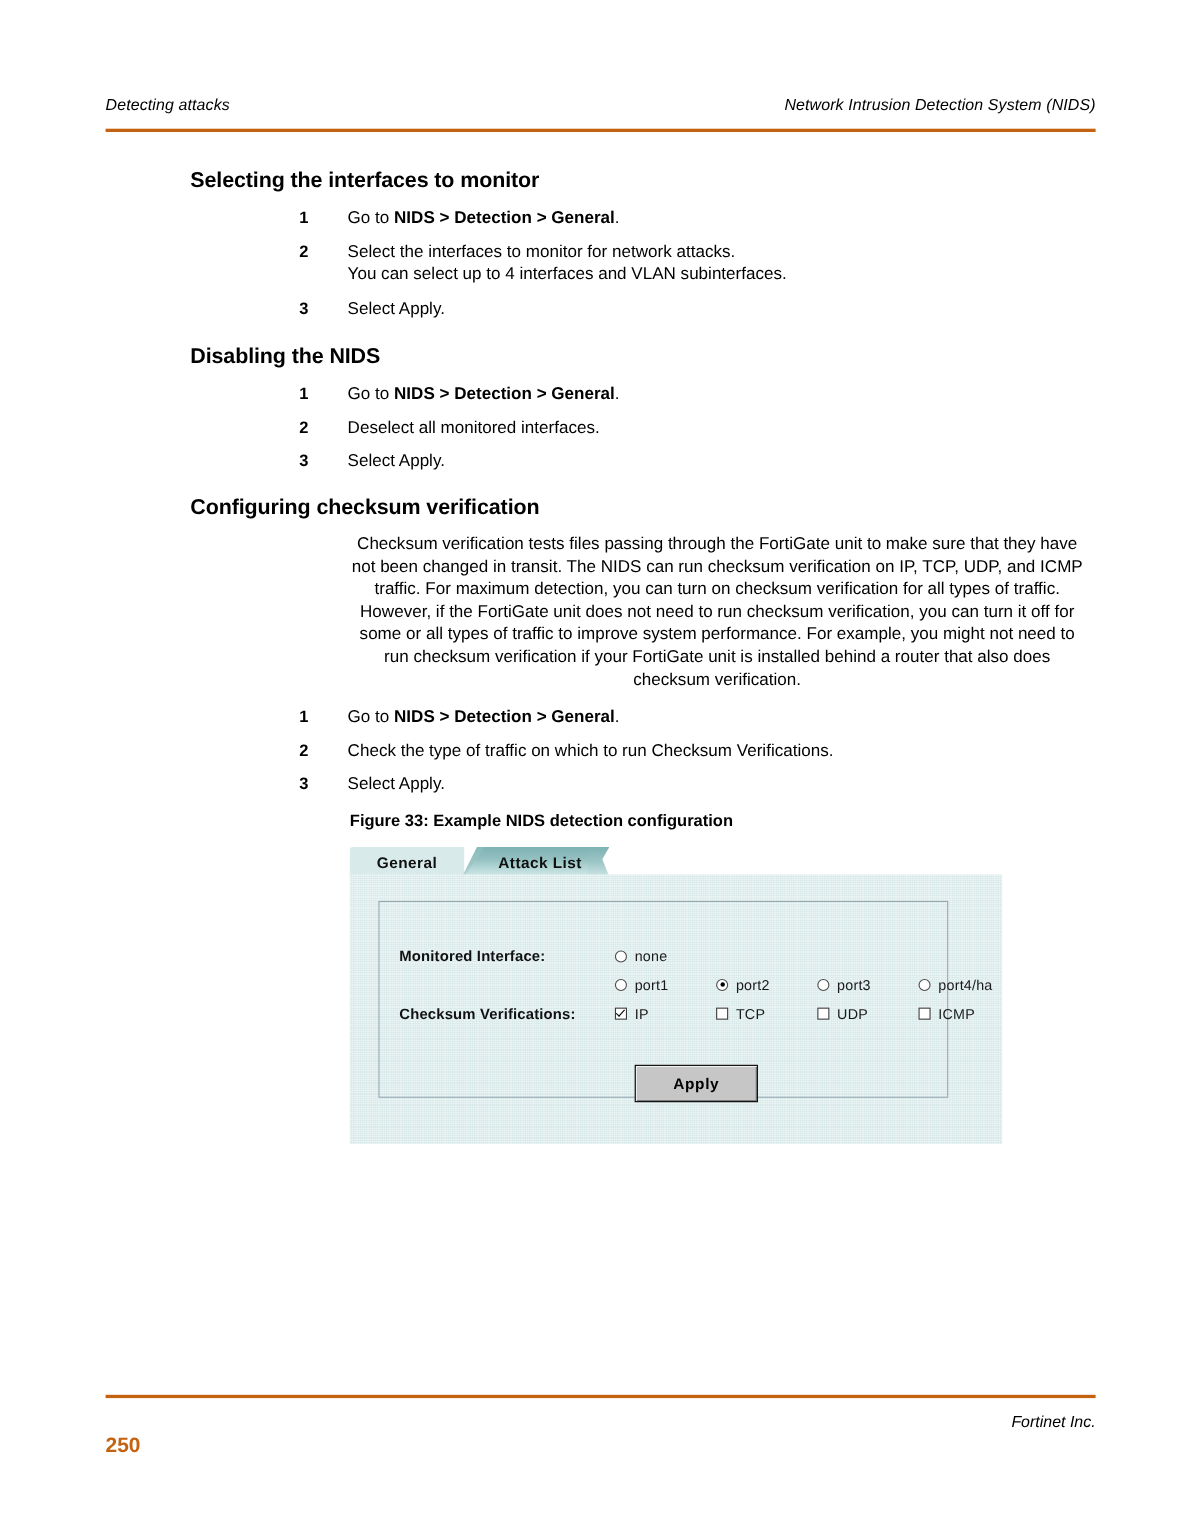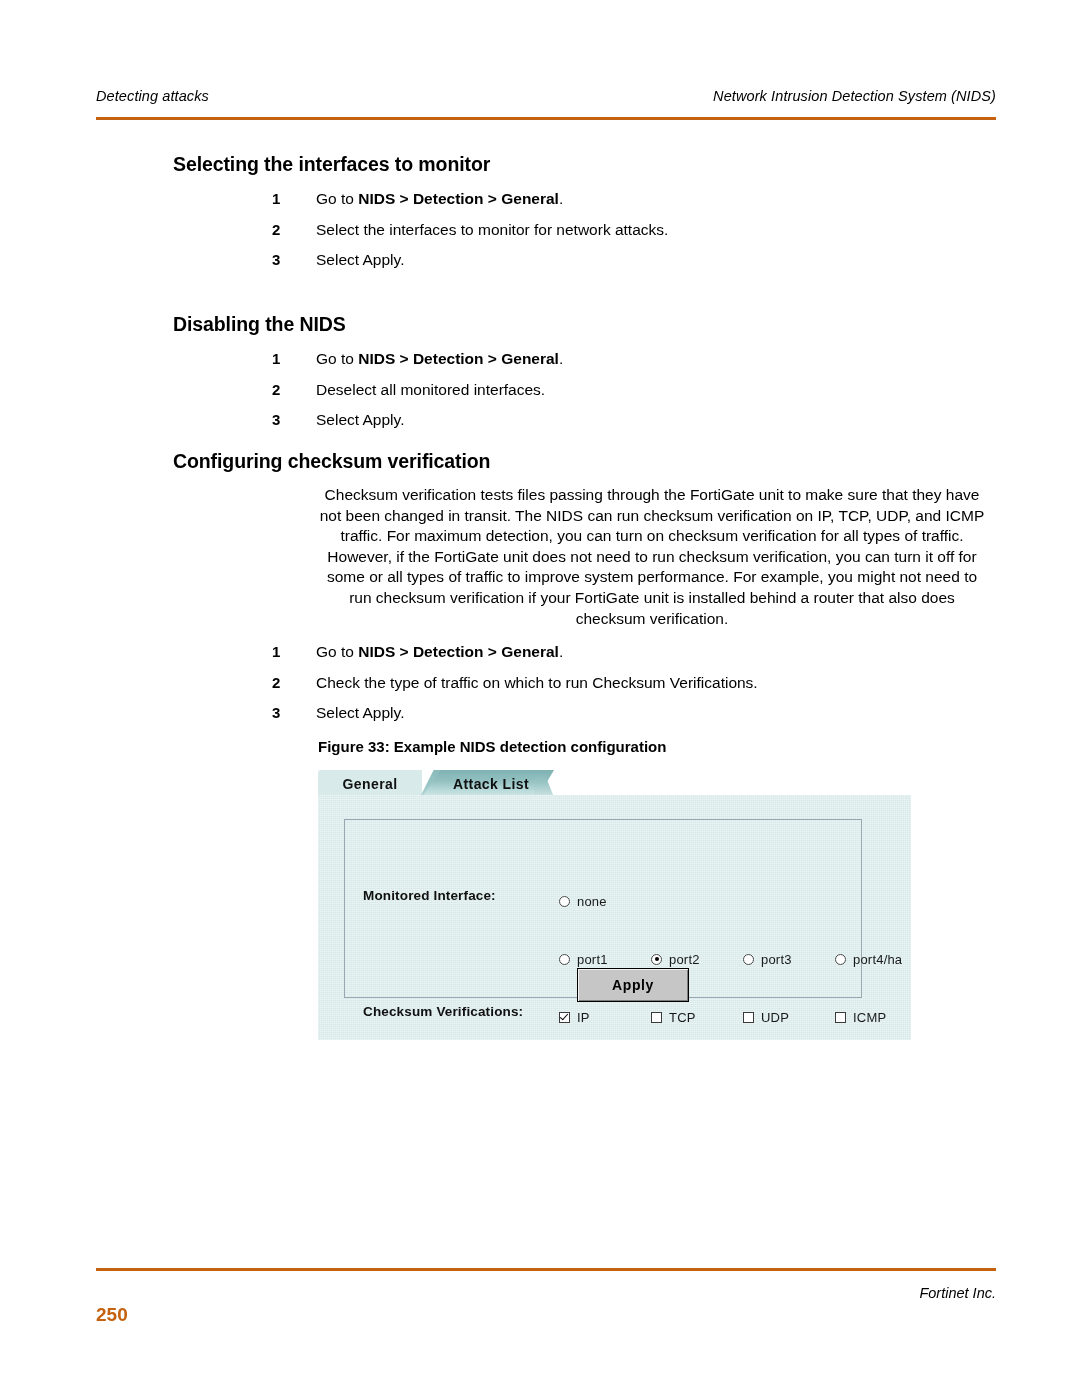--- a/index.html
+++ b/index.html
@@ -193,22 +193,22 @@
 
   .form-grid {
     position: absolute;
     left: 18px;
     top: 36px;
     width: 490px;
   }
 
   .form-row {
     display: flex;
+    align-items: center;
     height: 26px;
-    margin-top: 32px;
   }
   .form-label {
     width: 196px;
     flex: 0 0 196px;
     font-weight: bold;
     font-size: 13.5px;
     letter-spacing: 0.15px;
     color: #101010;
   }
   .opts { display: flex; align-items: center; }
@@ -329,21 +329,21 @@
   <div class="header-rule"></div>
 
   <div class="h2" id="heading-selecting">Selecting the interfaces to monitor</div>
   <div class="steps" id="steps-selecting">
     <div class="step">
       <span class="step-num">1</span>
       <span class="step-text"><span>Go to </span><b>NIDS &gt; Detection &gt; General</b><span>.</span></span>
     </div>
     <div class="step">
       <span class="step-num">2</span>
-      <span class="step-text"><span>Select the interfaces to monitor for network attacks.</span></span>
+      <span class="step-text"><span>Select the interfaces to monitor for network attacks.</span><span class="sub-line">You can select up to 4 interfaces and VLAN subinterfaces.</span></span>
     </div>
     <div class="step">
       <span class="step-num">3</span>
       <span class="step-text">Select Apply.</span>
     </div>
   </div>
 
   <div class="h2" id="heading-disabling">Disabling the NIDS</div>
   <div class="steps" id="steps-disabling">
     <div class="step">

